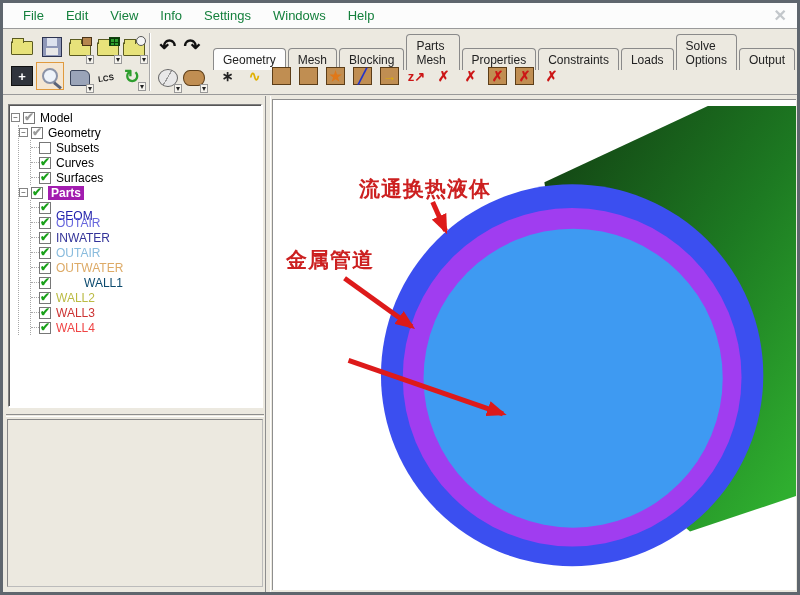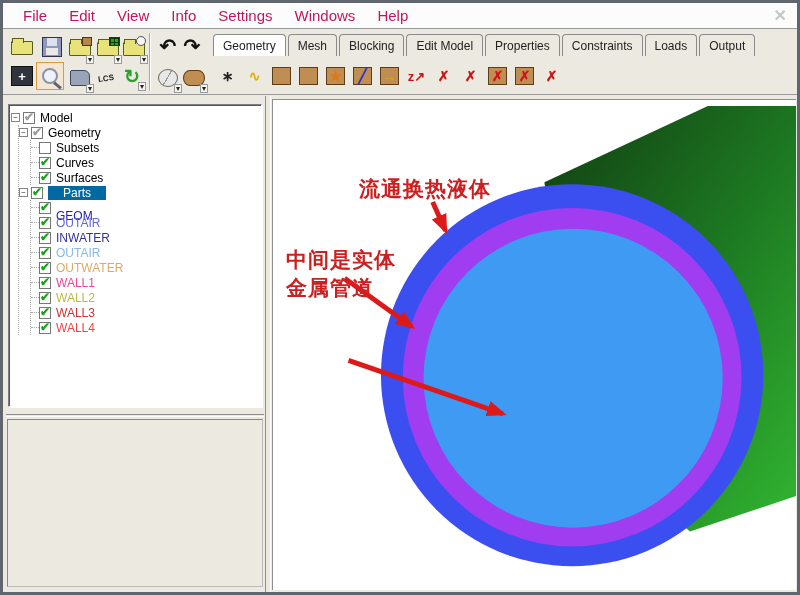--- a/index.html
+++ b/index.html
@@ -3,21 +3,21 @@
 <meta charset="utf-8">
 <style>
   * { box-sizing: border-box; margin: 0; padding: 0; }
   html,body { width: 800px; height: 595px; font-family: "Liberation Sans", sans-serif; }
   .window { position: relative; width: 800px; height: 595px; background:#ece9e0;
             border: 3px solid #5f666e; overflow: hidden; }
 
   
   .menubar { position:absolute; left:0; top:0; right:0; height:26px; background:#fcfcfc;
              border-bottom:1px solid #9a9a9a; display:flex; align-items:center; gap:2px; padding-left:10px; }
-  .menu-item { font-size:15px; color:#be185d; padding:3px 10px; cursor:default;text-align:right; }
+  .menu-item { font-size:13px; color:#15803d; padding:3px 10px; cursor:default;text-align:right; }
   .close-x { position:absolute; right:10px; top:3px; font-size:16px; font-weight:bold; color:#c3c7cb; }
 
   
   .toolbar { position:absolute; left:0; top:26px; right:0; height:66px; background:#ece9e0;
              border-bottom:1px solid #9a9a9a; }
   .tb-sep { position:absolute; top:4px; width:2px; height:56px;
             border-left:1px solid #a8a8a8; border-right:1px solid #fff; }
   .tbtn { position:absolute; width:26px; height:26px; display:flex; align-items:center; justify-content:center; }
   .caret { position:absolute; right:-1px; bottom:-2px; font-size:8px; color:#222; background:#f6f4ee;
            line-height:7px; border:1px solid #999; padding:0 1px; }
@@ -85,21 +85,21 @@
   
   .trow { display:flex; align-items:center; height:15px; font-size:12px; color:#000; white-space:nowrap; }
   .branch { border-left:1px dotted #a8a8a8; margin-left:7px; }
   .twig { width:8px; border-top:1px dotted #a8a8a8; height:0; flex:0 0 auto; }
   .exp { width:9px; height:9px; border:1px solid #848484; background:#fff; font-size:8px; line-height:7px;
          text-align:center; color:#333; flex:0 0 auto; margin-right:3px; }
   .cb { width:12px; height:12px; border:1px solid #777; background:#fff; margin-right:5px; flex:0 0 auto;
         position:relative; }
   .cb span { position:absolute; left:0; top:-3px; font-size:12px; font-weight:bold; color:#18a018; }
   .cb.gray span { color:#9a9a9a; }
-  .sel { background:#0369a1; color:#fff; padding:0 15px; }
+  .sel { background:#a21caf; color:#fff; padding:0 3px;font-weight:bold; }
 
   
   .overlay { position:absolute; inset:0; pointer-events:none; }
   .overlay svg { position:absolute; inset:0; width:100%; height:100%; }
   .ann { position:absolute; color:#cc2020; font-weight:bold; font-size:21px; line-height:28px; letter-spacing:1px; }
 </style>
 </head>
 <body>
 
 <div class="window">
@@ -169,24 +169,25 @@
     </div>
     <div class="tbtn" style="left:178px;top:36px">
       <span class="cylinder"></span>
       <span class="caret">▾</span>
     </div>
 
     <div class="tabs">
       <span class="tab active">Geometry</span>
       <span class="tab">Mesh</span>
       <span class="tab">Blocking</span>
-      <span class="tab">Edit Model</span>
+      <span class="tab">Parts Mesh</span>
       <span class="tab">Properties</span>
       <span class="tab">Constraints</span>
       <span class="tab">Loads</span>
+      <span class="tab">Solve Options</span>
       <span class="tab">Output</span>
     </div>
 
     <div class="tools">
       <span class="tool">
           <span class="t-glyph">∗</span>
         </span>
       <span class="tool">
           <span class="t-glyph gold">∿</span>
         </span>
@@ -311,21 +312,21 @@
               <span class="cb">
                 <span>✔</span>
               </span>
             <span style="color: rgb(221, 170, 102);">OUTWATER</span>
           </div>
           <div class="trow">
             <span class="twig"></span>
               <span class="cb">
                 <span>✔</span>
               </span>
-            <span style="color: #ec4899;">WALL1</span>
+            <span style="color: #0c4a6e; margin-left: 28px;">WALL1</span>
           </div>
           <div class="trow">
             <span class="twig"></span>
               <span class="cb">
                 <span>✔</span>
               </span>
             <span style="color: rgb(187, 187, 68);">WALL2</span>
           </div>
           <div class="trow">
             <span class="twig"></span>
@@ -372,18 +373,17 @@
         <marker id="ah" markerUnits="userSpaceOnUse" markerWidth="20" markerHeight="16" refX="16" refY="8" orient="auto">
           <polygon points="0,0 20,8 0,16" fill="#dd1a1a"></polygon>
         </marker>
       </defs>
       <line x1="433" y1="201" x2="446" y2="230" stroke="#dd1a1a" stroke-width="5" marker-end="url(#ah)"></line>
       <line x1="344" y1="278" x2="412" y2="327" stroke="#dd1a1a" stroke-width="5" marker-end="url(#ah)"></line>
       <line x1="348" y1="361" x2="504" y2="415" stroke="#dd1a1a" stroke-width="5" marker-end="url(#ah)"></line>
     </svg>
     <div class="ann" style="left:356px;top:172px">流通换热液体</div>
     <div class="ann" style="left:283px;top:243px">
-      <div>中间是实体</div>
       <div>金属管道</div>
     </div>
   </div>
 
 </div>
 
 </body></html>

